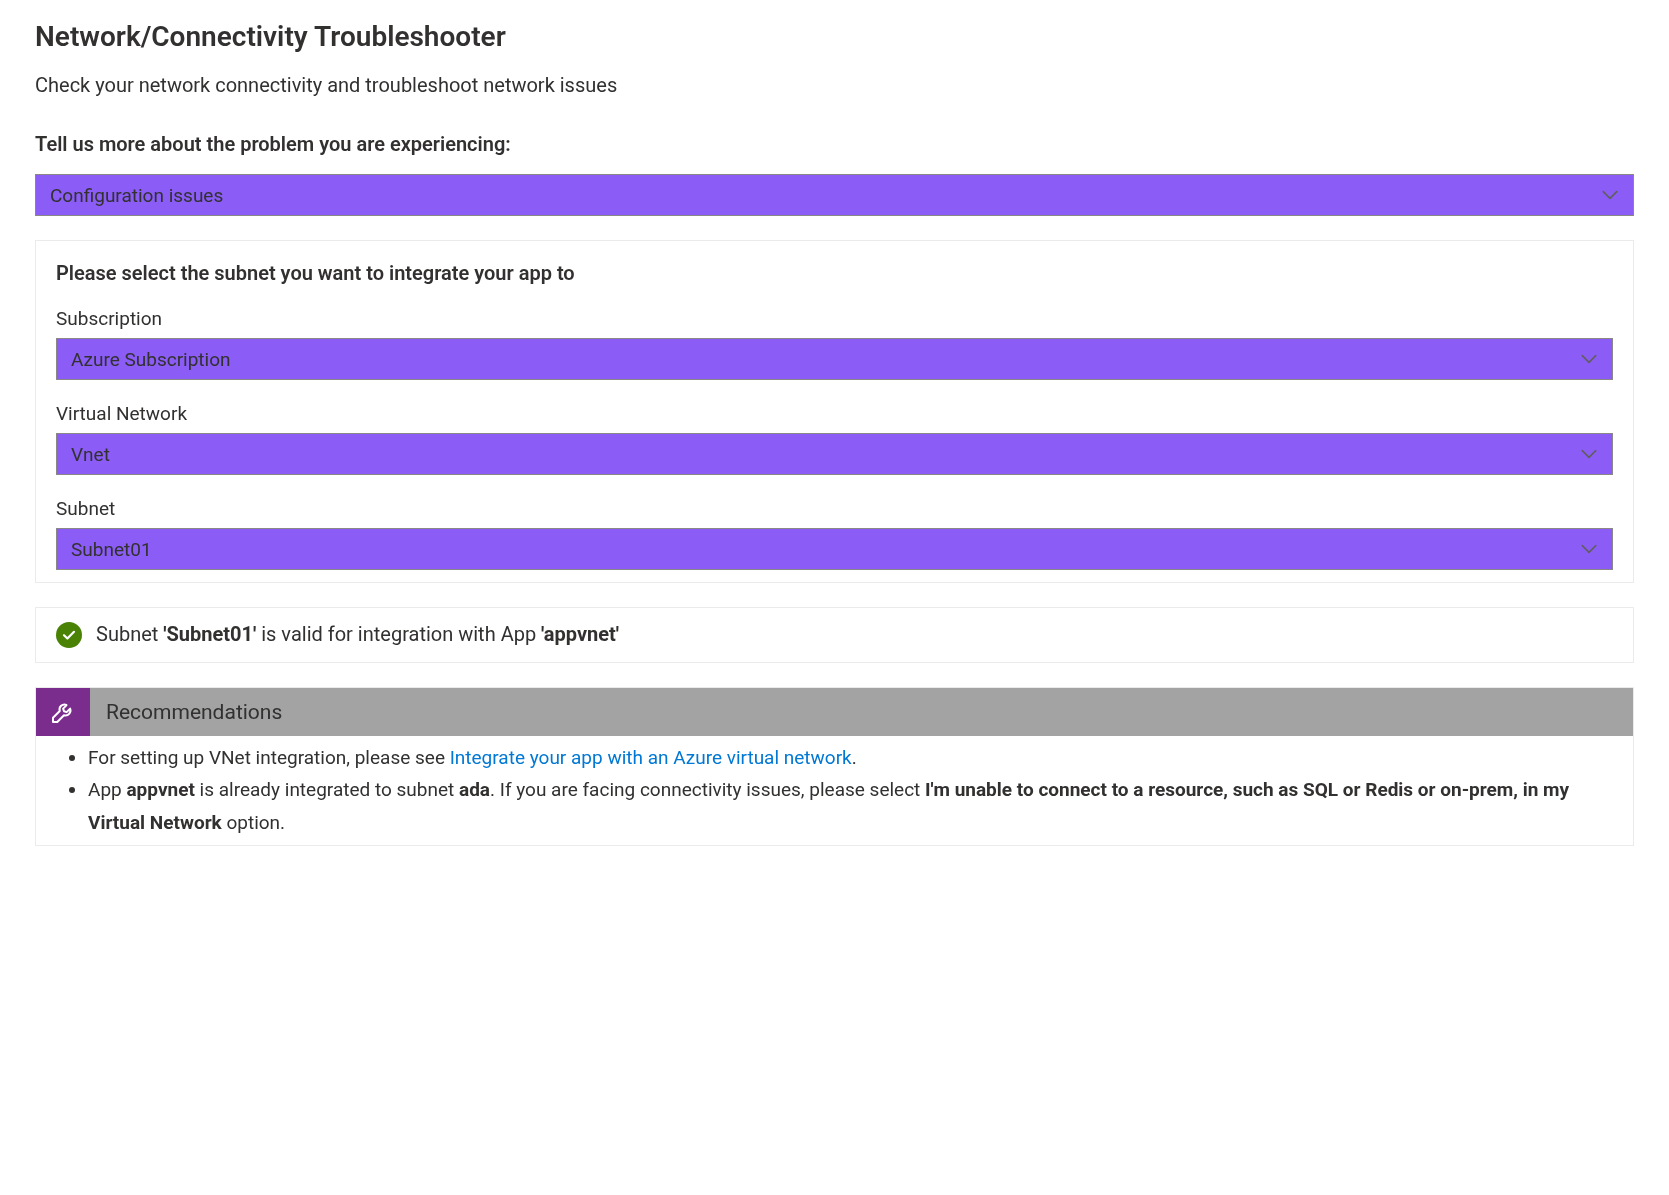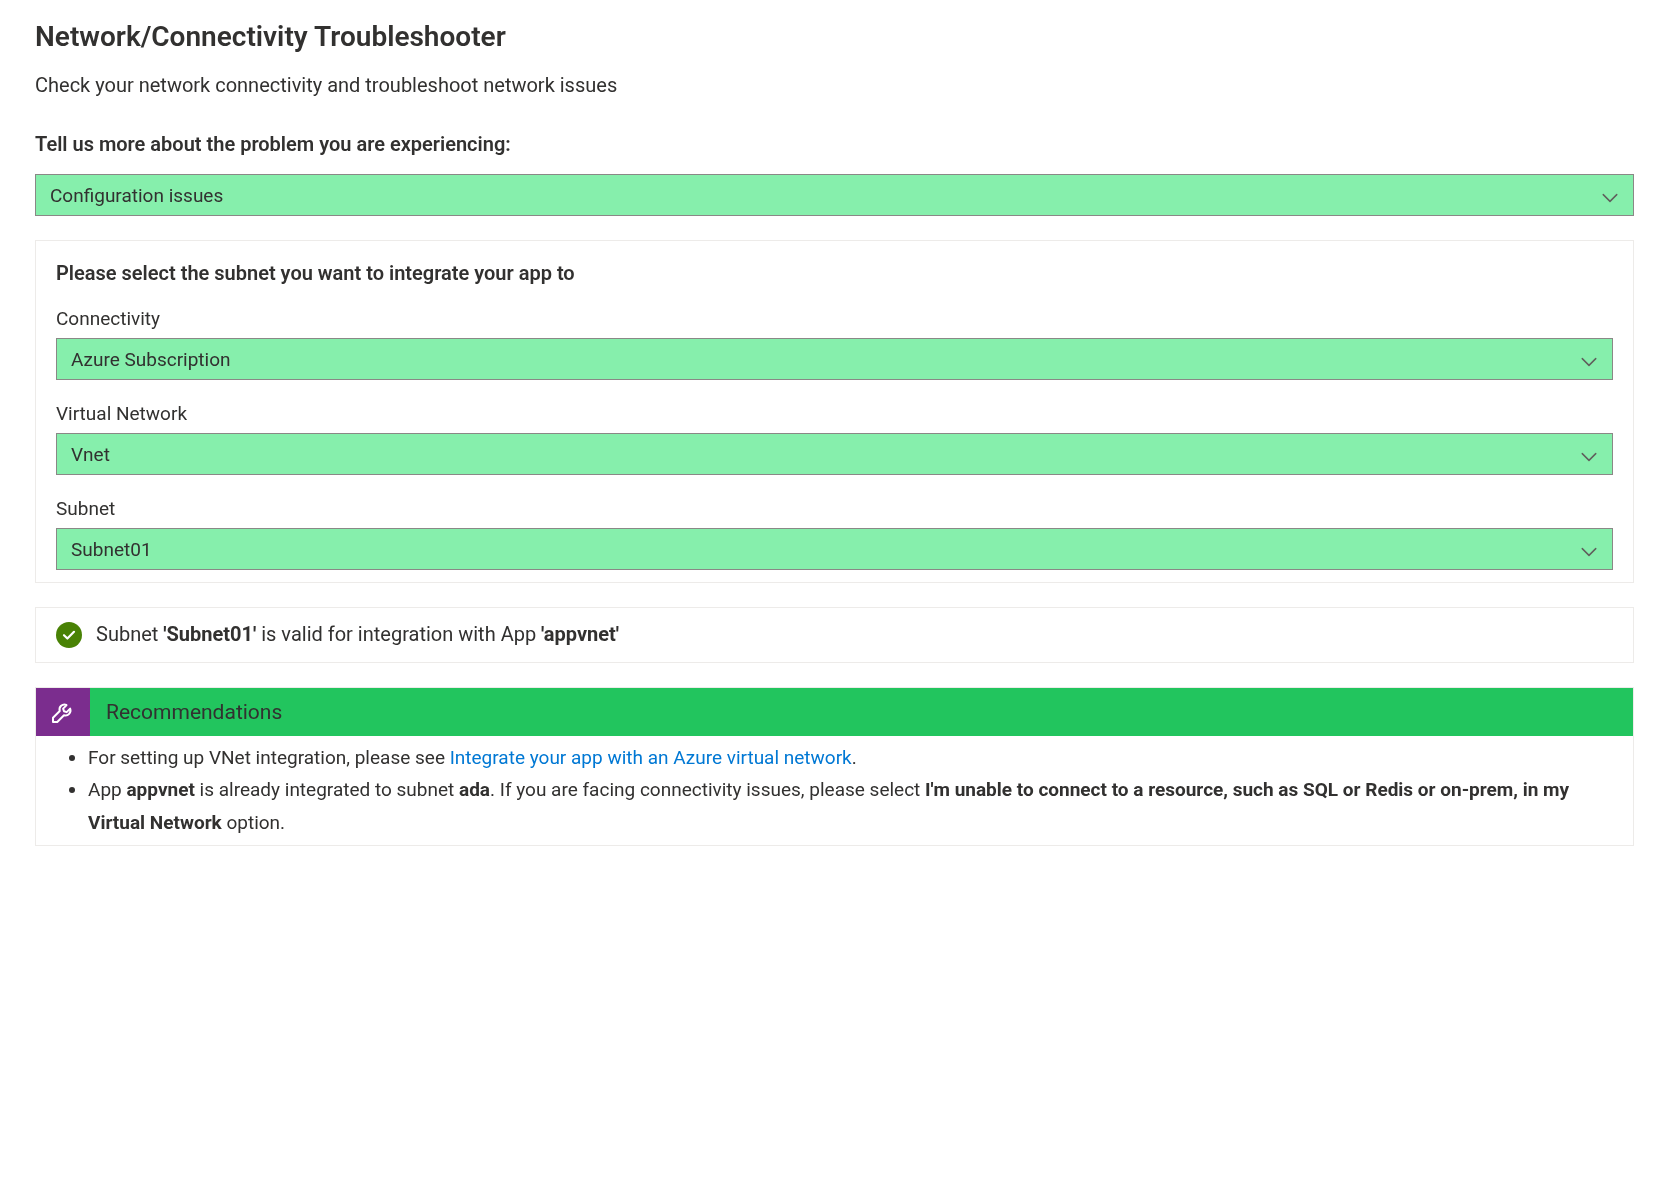--- a/index.html
+++ b/index.html
@@ -27,26 +27,26 @@
       color: #323130;
     }
     .prompt-label {
       font-size: 20px;
       font-weight: 600;
       margin-bottom: 18px;
     }
     .dropdown {
       width: 100%;
       border: 1px solid #8a8886;
-      background: #86efac;
+      background: #8b5cf6;
       padding: 8px 14px;
       font-size: 19px;
       display: flex;
       justify-content: space-between;
-      align-items: flex-end;
+      align-items: center;
       cursor: pointer;
       min-height: 42px;
     }
     .dropdown .chev {
       display: inline-flex;
       align-items: center;
       justify-content: center;
       color: #605e5c;
     }
     .chev svg { display: block; }
@@ -88,21 +88,21 @@
     .check-icon svg { display: block; }
     .status-text { font-size: 20px; }
     .status-text .bold { font-weight: 700; }
     .recommend-section {
       border: 1px solid #edebe9;
       margin-top: 24px;
     }
     .recommend-header {
       display: flex;
       align-items: stretch;
-      background: #22c55e;
+      background: #a3a3a3;
     }
     .wrench-badge {
       width: 54px;
       background: #7b2d8e;
       display: flex;
       align-items: center;
       justify-content: center;
       flex-shrink: 0;
     }
     .wrench-badge svg { display: block; }
@@ -142,21 +142,21 @@
     <svg width="18" height="18" viewBox="0 0 16 16" fill="none">
         <path d="M2 5 L8 11 L14 5" stroke="#605e5c" stroke-width="1.3" fill="none" stroke-linecap="round" stroke-linejoin="round"></path>
       </svg>
   </span>
 </div>
 
 <div class="panel">
   <div class="panel-heading">Please select the subnet you want to integrate your app to</div>
 
   <div class="field-group">
-    <div class="field-label">Connectivity</div>
+    <div class="field-label">Subscription</div>
     <div class="dropdown">
       <span>Azure Subscription</span>
       <span class="chev">
         <svg width="18" height="18" viewBox="0 0 16 16" fill="none">
             <path d="M2 5 L8 11 L14 5" stroke="#605e5c" stroke-width="1.3" fill="none" stroke-linecap="round" stroke-linejoin="round"></path>
           </svg>
       </span>
     </div>
   </div>
 

